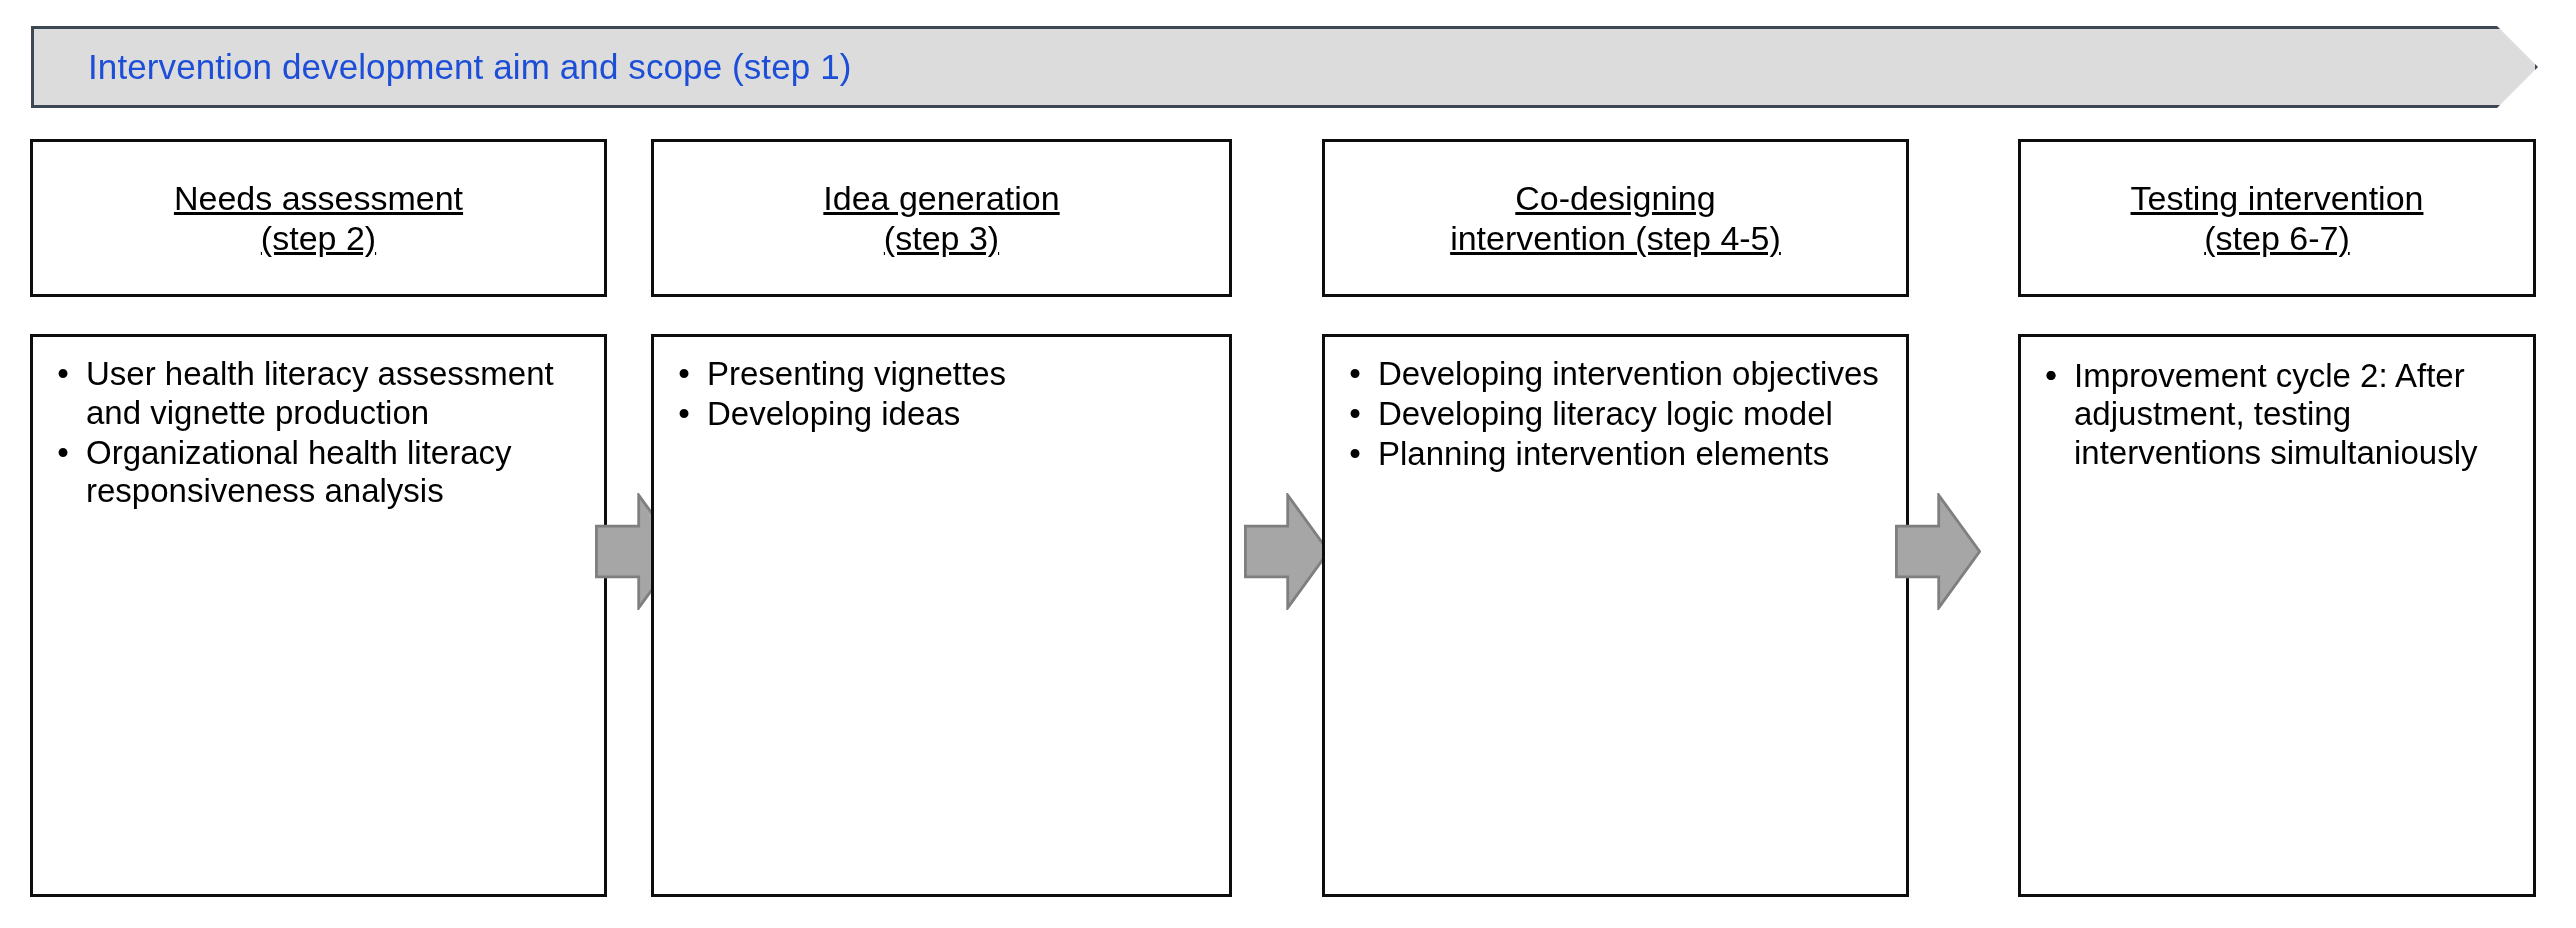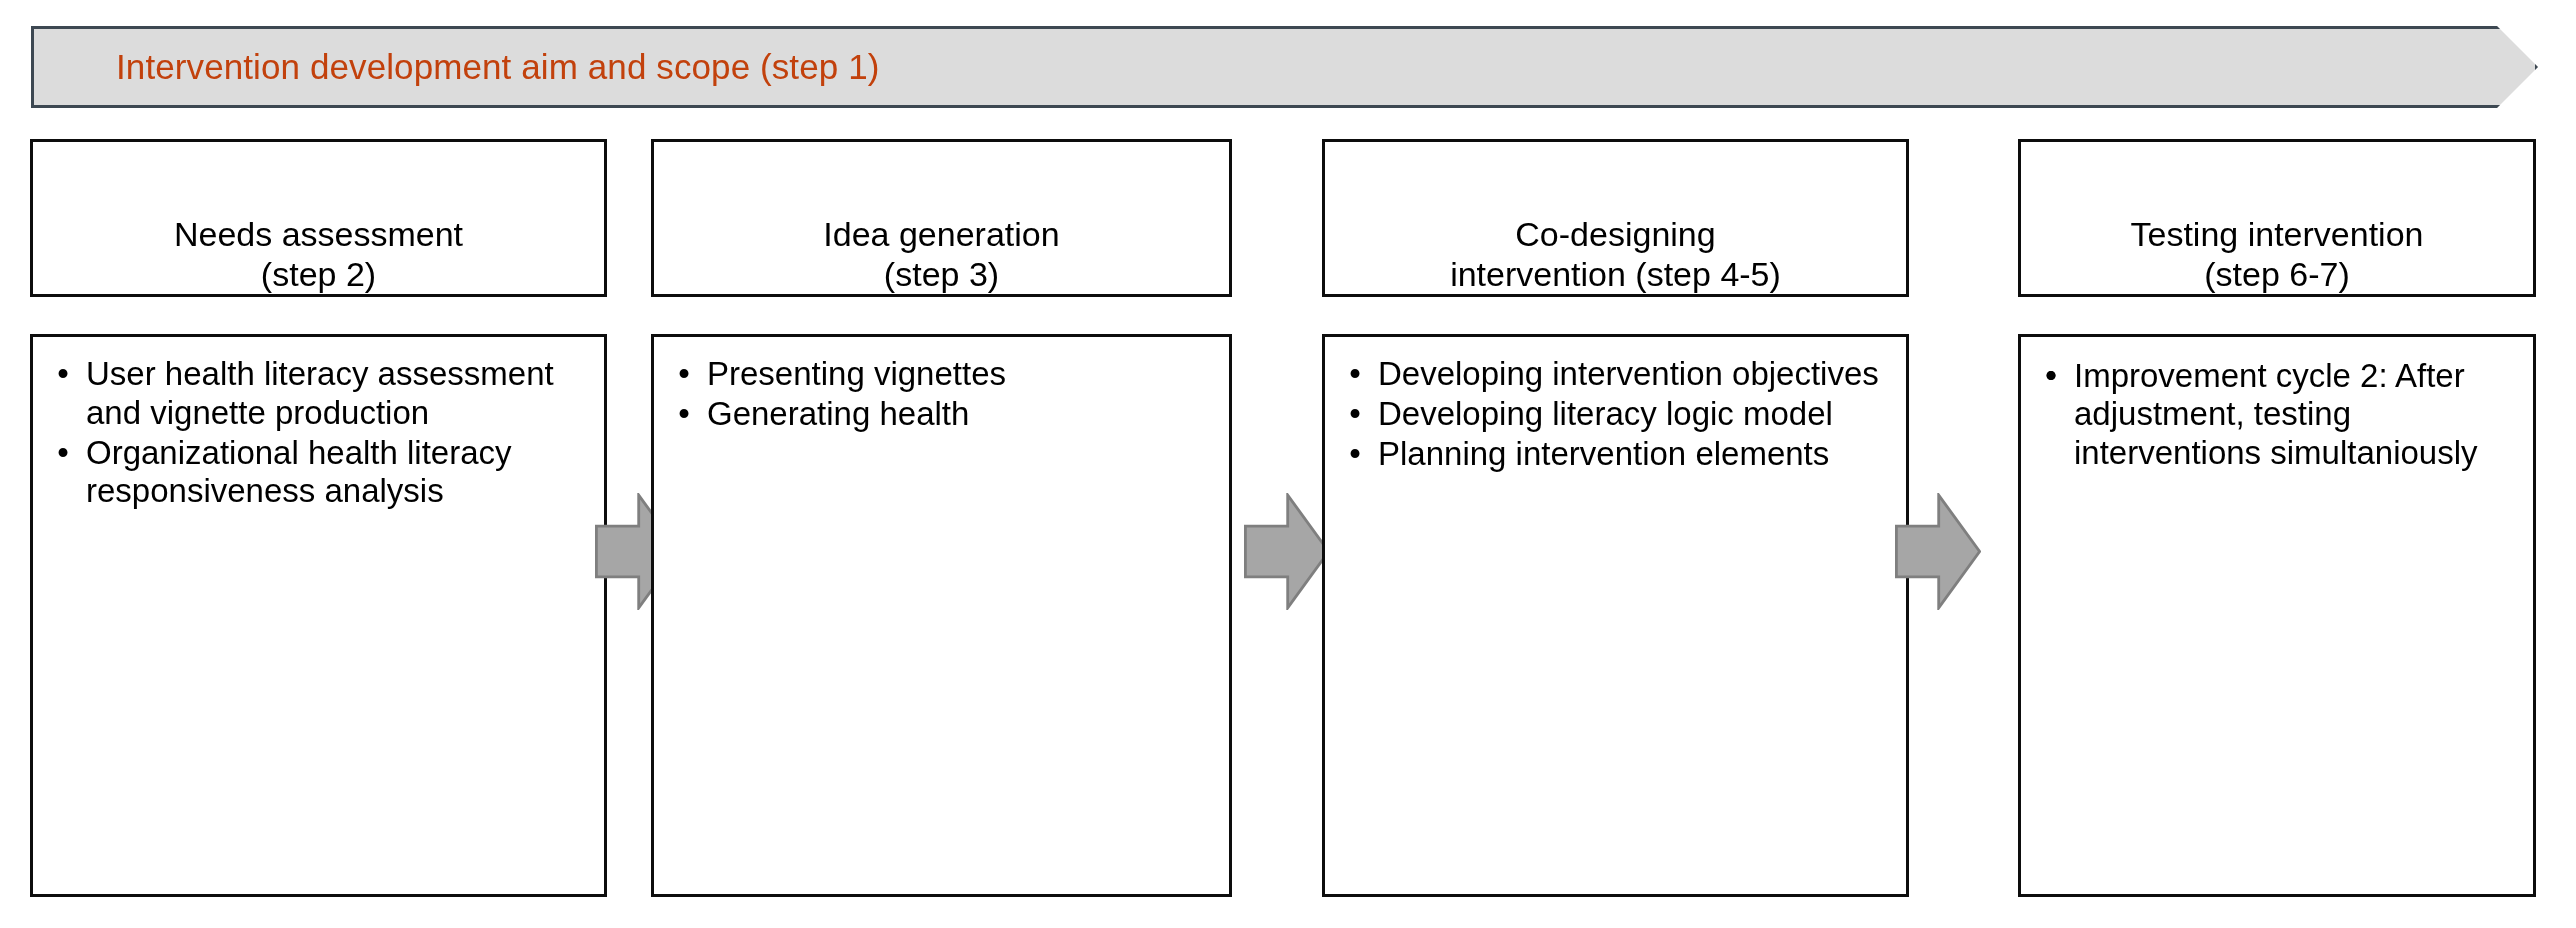--- a/index.html
+++ b/index.html
@@ -31,39 +31,40 @@
     height: 82px;
     background: #dcdcdc;
     border: 3.5px solid #3d4852;
     box-sizing: border-box;
     -webkit-clip-path: polygon(0 0, calc(100% - 41px) 0, 100% 50%, calc(100% - 41px) 100%, 0 100%);
     clip-path: polygon(0 0, calc(100% - 41px) 0, 100% 50%, calc(100% - 41px) 100%, 0 100%);
     display: flex;
     align-items: center;
   }
   .banner-label {
-    padding-left: 82px;
+    padding-left: 54px;
     font-size: 35px;
-    color: #c2410c;
+    color: #1d4ed8;
     letter-spacing: 0.1px;
     white-space: nowrap;
   }
 
   
   .header-box {
     position: absolute;
     top: 139px;
     height: 158px;
     background: #ffffff;
     border: 3.5px solid #0d0d0d;
     box-sizing: border-box;
     display: flex;
-    align-items: flex-end;
+    align-items: center;
     justify-content: center;
     text-align: center;
+    text-decoration: underline;
   }
   .header-title {
     font-size: 34px;
     line-height: 1.18;
     color: #000000;
     padding: 0 10px;
   }
 
   .content-box {
     position: absolute;
@@ -137,21 +138,21 @@
       <polygon points="2,47 62,47 62,3 120,83 62,163 62,119 2,119" fill="#a6a6a6" stroke="#7f7f7f" stroke-width="4"></polygon>
     </svg>
   </div>
 
   <div class="header-box col2">
     <div class="header-title"><span>Idea generation</span><br><span>(step 3)</span></div>
   </div>
   <div class="content-box col2">
     <ul class="bullet-list">
         <li class="bullet-item"><span class="dot">•</span><span>Presenting vignettes</span></li>
-        <li class="bullet-item"><span class="dot">•</span><span>Generating health</span></li>
+        <li class="bullet-item"><span class="dot">•</span><span>Developing ideas</span></li>
       </ul>
   </div>
 
   <div class="connector-arrow arrow-2">
     <svg viewBox="0 0 122 166" preserveAspectRatio="none" aria-hidden="true">
       <polygon points="2,47 62,47 62,3 120,83 62,163 62,119 2,119" fill="#a6a6a6" stroke="#7f7f7f" stroke-width="4"></polygon>
     </svg>
   </div>
 
   <div class="header-box col3">

